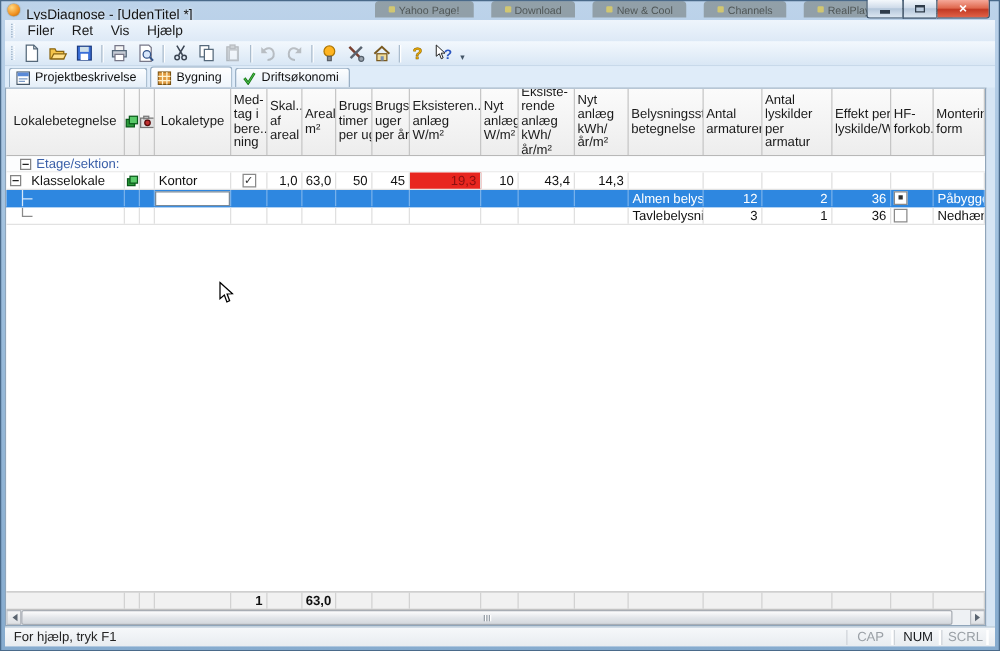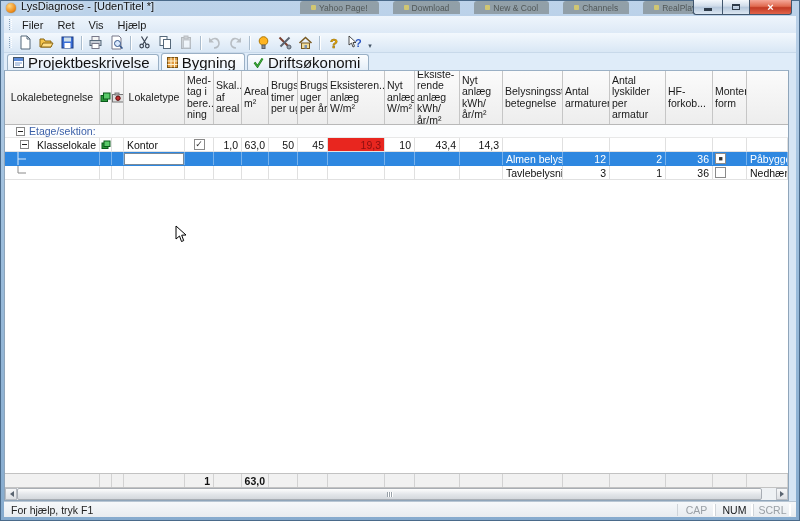--- a/index.html
+++ b/index.html
@@ -7,21 +7,21 @@
   body { font-family:"Liberation Sans","DejaVu Sans",sans-serif; }
 
   .frame { position:relative; width:800px; height:521px; overflow:hidden;
     background:linear-gradient(180deg,#bdd3ea 0%,#9ebfdd 40%,#86abce 100%);
     box-shadow:0 0 0 1px #4a6a8a inset; }
 
   
   .titlebar { position:absolute; top:0; left:0; right:0; height:16px; }
   .app-ico { position:absolute; left:6px; top:3px; width:10px; height:10px; border-radius:50%;
     background:radial-gradient(circle at 35% 30%, #ffd780, #f09020 60%, #a85a00); box-shadow:0 0 1px #6a4a00; }
-  .title-text { position:absolute; left:21px; top:0; font-size:11px; color:#111;
+  .title-text { position:absolute; left:21px; top:6px; font-size:11px; color:#111;
     text-shadow:0 0 3px rgba(255,255,255,.9); white-space:nowrap; }
   .bg-tabs { position:absolute; left:300px; top:1px; height:13px; display:flex; gap:14px;
     filter:blur(.4px); opacity:.75; }
   .bg-tab { display:flex; align-items:center; gap:3px; padding:0 11px; border-radius:3px 3px 0 0;
     background:rgba(62,60,40,.45); font-size:8.5px; color:rgba(25,25,15,.85); white-space:nowrap; }
   .bg-tab i { width:5px; height:5px; background:#d8c34a; border-radius:1px; }
   .win-controls { position:absolute; top:0; right:8px; display:flex; }
   .wbtn { height:15px; border:1px solid #41566d; border-top:none; display:flex; align-items:center;
     justify-content:center; background:linear-gradient(180deg,#f4f8fc,#cfdbe9 45%,#b4c6da 50%,#dce7f2);
     color:#2e3b49; }
@@ -48,21 +48,21 @@
   .tbtn { width:21px; height:18px; display:flex; align-items:center; justify-content:center; }
   .tbtn.dis { opacity:.4; filter:grayscale(1); }
   .tsep { width:1px; height:14px; background:#aabccd; margin:0 3px; box-shadow:1px 0 0 #fff; }
   .tb-overflow { width:10px; height:18px; display:flex; align-items:flex-end; justify-content:center;
     font-size:7px; color:#456; padding-bottom:2px; }
 
   .tabbar { height:17px; display:flex; align-items:flex-end; padding-left:3px; gap:2px;
     background:#dfecf9; }
   .tab { display:flex; align-items:center; gap:4px; height:16px; padding:0 8px 0 5px;
     border:1px solid #9ab0c5; border-bottom:none; border-radius:3px 3px 0 0;
-    background:linear-gradient(180deg,#fdfeff,#e4eef8); font-size:15px; color:#111; }
+    background:linear-gradient(180deg,#fdfeff,#e4eef8); font-size:10px; color:#111; }
   .tab.active { background:linear-gradient(180deg,#ffffff,#eef5fb); height:17px; }
 
   
   .content { position:relative; flex:1; background:#d6e5f4; }
   .grid-area { position:absolute; left:0; top:0; bottom:0; width:785px; background:#fff;
     border:1px solid #8fa5ba; border-top-color:#9ab0c5; display:flex; flex-direction:column; overflow:hidden; }
 
   .cols { display:grid;
     grid-template-columns:95px 12px 12px 61px 29px 28px 27px 29px 30px 57px 30px 45px 43px 60px 47px 56px 47px 34px 41px; }
 
@@ -354,34 +354,36 @@
 kWh/år/m²</div>
           <div class="h">Nyt anlæg
 kWh/år/m²</div>
           <div class="h">Belysningsstyst...
 betegnelse</div>
           <div class="h">Antal
 armaturer</div>
           <div class="h">Antal
 lyskilder per
 armatur</div>
+          <div class="h">Effekt per
+lyskilde/W</div>
           <div class="h">HF-forkob...</div>
           <div class="h">Monterings
 form</div>
         </div>
 
         <div class="group-row">
           <span class="xbox">
               <i></i>
             </span>
           <span class="group-label">Etage/sektion:</span>
         </div>
 
         <div class="cols drow">
-          <div class="c" style="gap:8px; padding-left:3px;justify-content:flex-end;">
+          <div class="c" style="gap:8px; padding-left:3px;">
             <span class="xbox">
                 <i></i>
               </span>
             <span>Klasselokale</span>
           </div>
           <div class="c cen">
               <svg width="10" height="10">
                 <rect x="1" y="3" width="6" height="5.5" fill="#2a9a3a" stroke="#0a5a1a"></rect>
                 <rect x="3" y="1" width="6" height="5.5" fill="#5aca6a" stroke="#0a5a1a"></rect>
               </svg>

